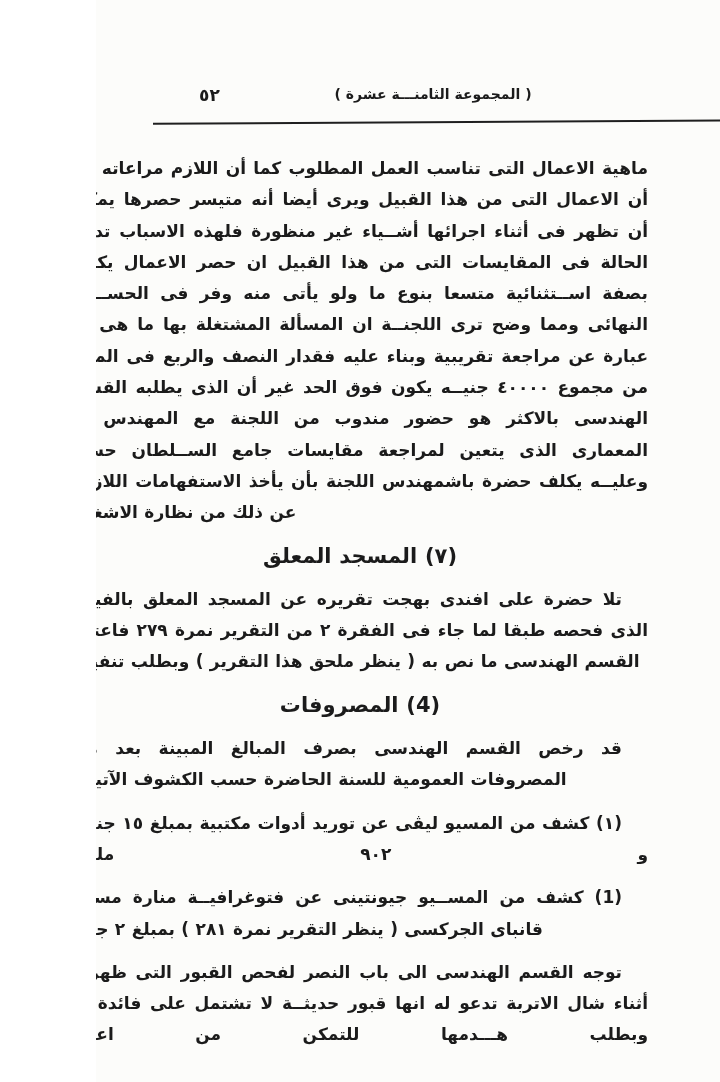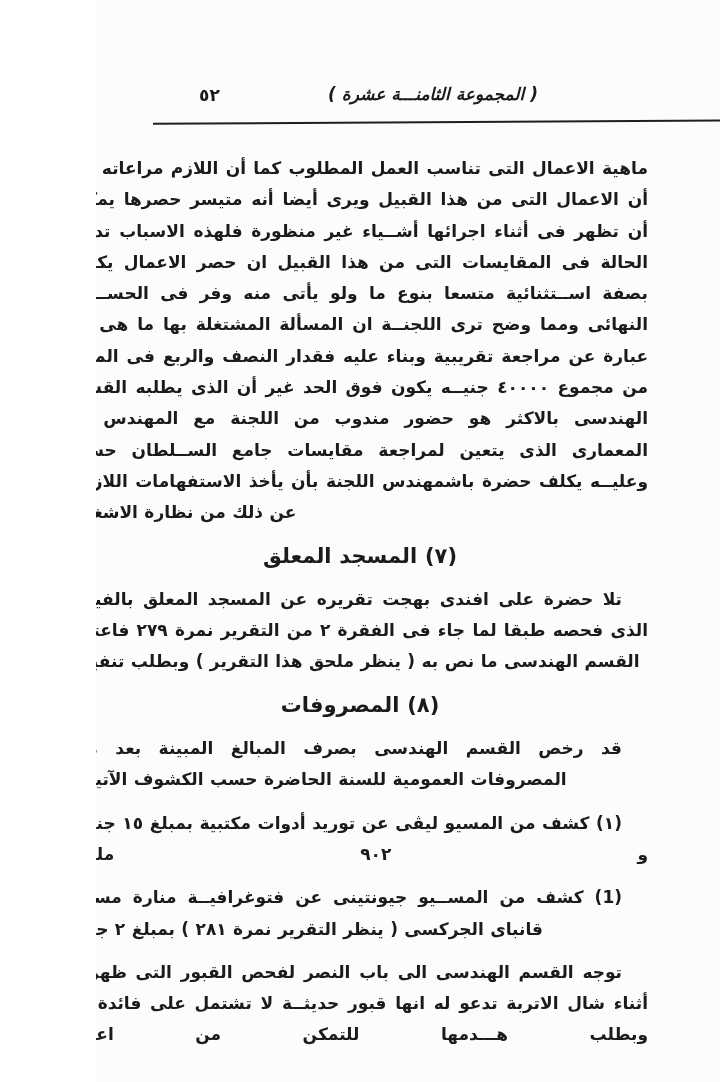--- a/index.html
+++ b/index.html
@@ -23,24 +23,23 @@
     top: 84px;
     right: 60px;
     left: 60px;
     height: 30px;
     text-align: center;
     padding-left: 50px;
     box-sizing: border-box;
   }
   .header-title {
     display: inline-block;
-    font-size: 17px;
+    font-size: 14px;
     font-weight: 700;
     letter-spacing: 0;
-    font-style: italic;
   }
   .page-num {
     position: absolute;
     left: 43px;
     top: 1px;
     font-size: 17px;
     font-weight: 700;
   }
   .rule {
     position: absolute;
@@ -91,21 +90,21 @@
   <div class="rule"></div>
 
   <main class="content">
 
     <p class="para no-indent">ماهية الاعمال التى تناسب العمل المطلوب كما أن اللازم مراعاته هو أن الاعمال التى من هذا القبيل ويرى أيضا أنه متيسر حصرها يمكن أن تظهر فى أثناء اجرائها أشــياء غير منظورة فلهذه الاسباب تدعو الحالة فى المقايسات التى من هذا القبيل ان حصر الاعمال يكون بصفة اســتثنائية متسعا بنوع ما ولو يأتى منه وفر فى الحســاب النهائى ومما وضح ترى اللجنــة ان المسألة المشتغلة بها ما هى الا عبارة عن مراجعة تقريبية وبناء عليه فقدار النصف والربع فى المائة من مجموع ٤٠٠٠٠ جنيــه يكون فوق الحد غير أن الذى يطلبه القسم الهندسى بالاكثر هو حضور مندوب من اللجنة مع المهندس أو المعمارى الذى يتعين لمراجعة مقايسات جامع الســلطان حسن وعليــه يكلف حضرة باشمهندس اللجنة بأن يأخذ الاستفهامات اللازمة عن ذلك من نظارة الاشغال</p>
 
     <div class="sec-heading">(٧) المسجد المعلق</div>
 
     <p class="para indent">تلا حضرة على افندى بهجت تقريره عن المسجد المعلق بالفيوم الذى فحصه طبقا لما جاء فى الفقرة ٢ من التقرير نمرة ٢٧٩ فاعتمد القسم الهندسى ما نص به ( ينظر ملحق هذا التقرير ) وبطلب تنفيذه</p>
 
-    <div class="sec-heading">(٨) المصروفات</div>
+    <div class="sec-heading">(4) المصروفات</div>
 
     <p class="para indent">قد رخص القسم الهندسى بصرف المبالغ المبينة بعد من المصروفات العمومية للسنة الحاضرة حسب الكشوف الآتية :</p>
 
     <p class="para indent full-last">(١) كشف من المسيو ليڤى عن توريد أدوات مكتبية بمبلغ ١٥ جنيها و ٩٠٢ مليما</p>
 
 
     <p class="para indent">(1) كشف من المســيو جيونتينى عن فتوغرافيــة منارة مسجد قانباى الجركسى ( ينظر التقرير نمرة ٢٨١ ) بمبلغ ٢ جنيه</p>
 
 
     <p class="para indent full-last">توجه القسم الهندسى الى باب النصر لفحص القبور التى ظهرت أثناء شال الاتربة تدعو له انها قبور حديثــة لا تشتمل على فائدة ما وبطلب هـــدمها للتمكن من اعداد</p>

